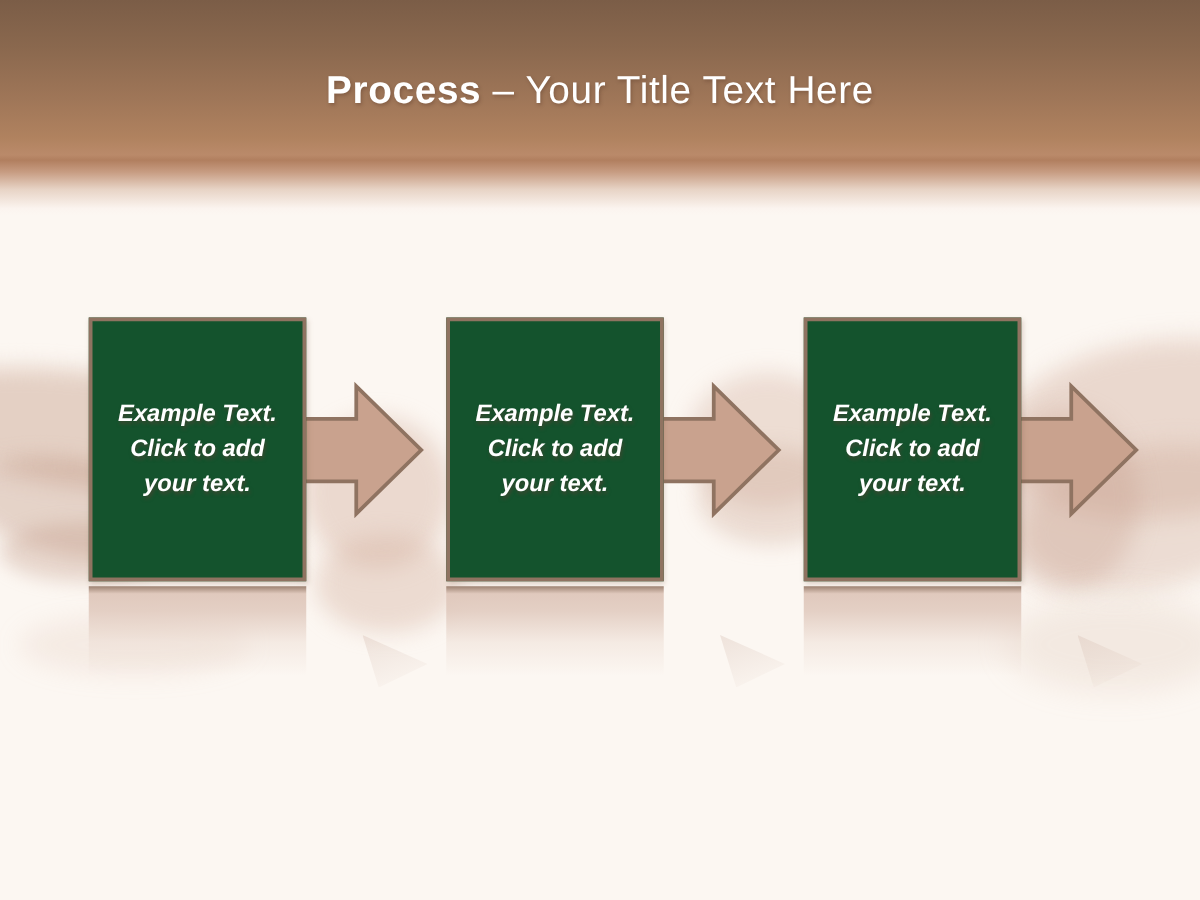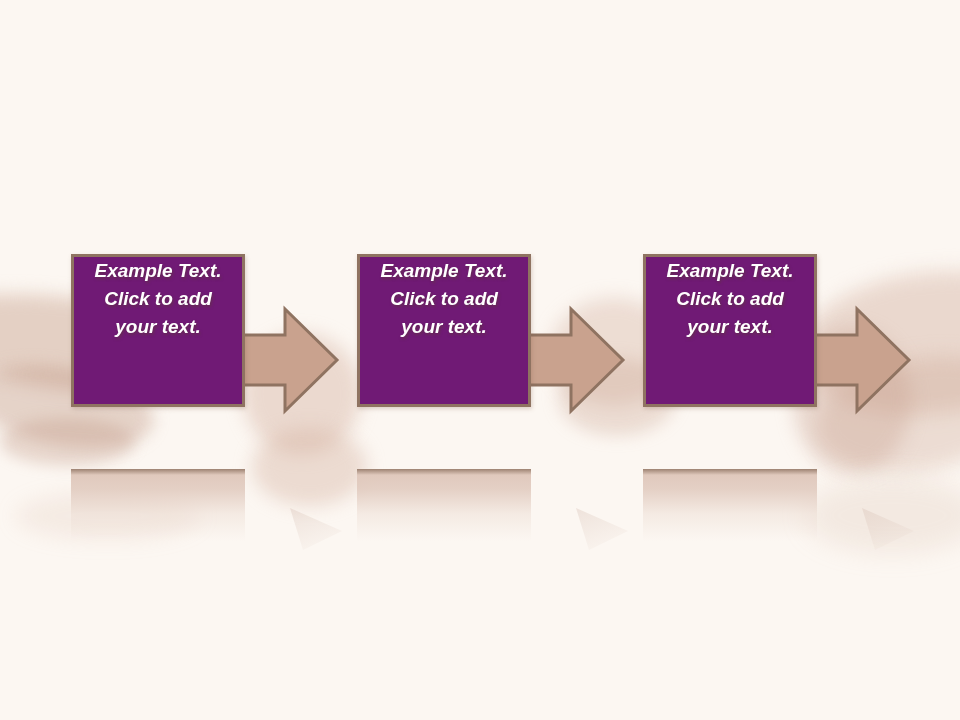--- a/index.html
+++ b/index.html
@@ -62,25 +62,25 @@
   
   .arrow { position: absolute; top: 307px; width: 96px; height: 106px; overflow: visible; }
   .arrow-1 { left: 243px; }
   .arrow-2 { left: 529px; }
   .arrow-3 { left: 815px; }
   .arrow polygon { fill: #c9a28e; stroke: #8f7361; stroke-width: 3; stroke-linejoin: miter; }
 
   
   .process-box {
     position: absolute; top: 254px;
-    width: 174px; height: 153px;
-    background: #701a75;
+    width: 174px; height: 211px;
+    background: #14532d;
     border: 3px solid #8f7361;
     box-shadow: 1px 2px 4px rgba(130,95,75,0.25);
-    display: flex; justify-content: center;
+    display: flex; align-items: center; justify-content: center;
   }
   .box-1 { left: 71px; }
   .box-2 { left: 357px; }
   .box-3 { left: 643px; }
   .box-text {
     width: 142px;
     text-align: center;
     color: #ffffff;
     font-style: italic;
     font-weight: 700;
@@ -109,20 +109,23 @@
     background: linear-gradient(160deg, rgba(214,190,178,0.65), rgba(250,244,240,0));
     opacity: 0.55;
   }
   .arefl-1 { left: 290px; } .arefl-2 { left: 576px; } .arefl-3 { left: 862px; }
 </style>
 </head>
 <body>
 
 <div class="slide">
 
+  <div class="header">
+    <h1 class="title"><span class="bold">Process</span><span class="rest">– Your Title Text Here</span></h1>
+  </div>
 
   <div class="bg-photo">
     <div class="blob arm-left-upper"></div>
     <div class="blob arm-left-hand"></div>
     <div class="blob knuckles-left"></div>
     <div class="blob fist-mid-1"></div>
     <div class="blob fist-mid-1-low"></div>
     <div class="blob hand-mid-2"></div>
     <div class="blob hand-mid-2-fing"></div>
     <div class="blob arm-right"></div>

